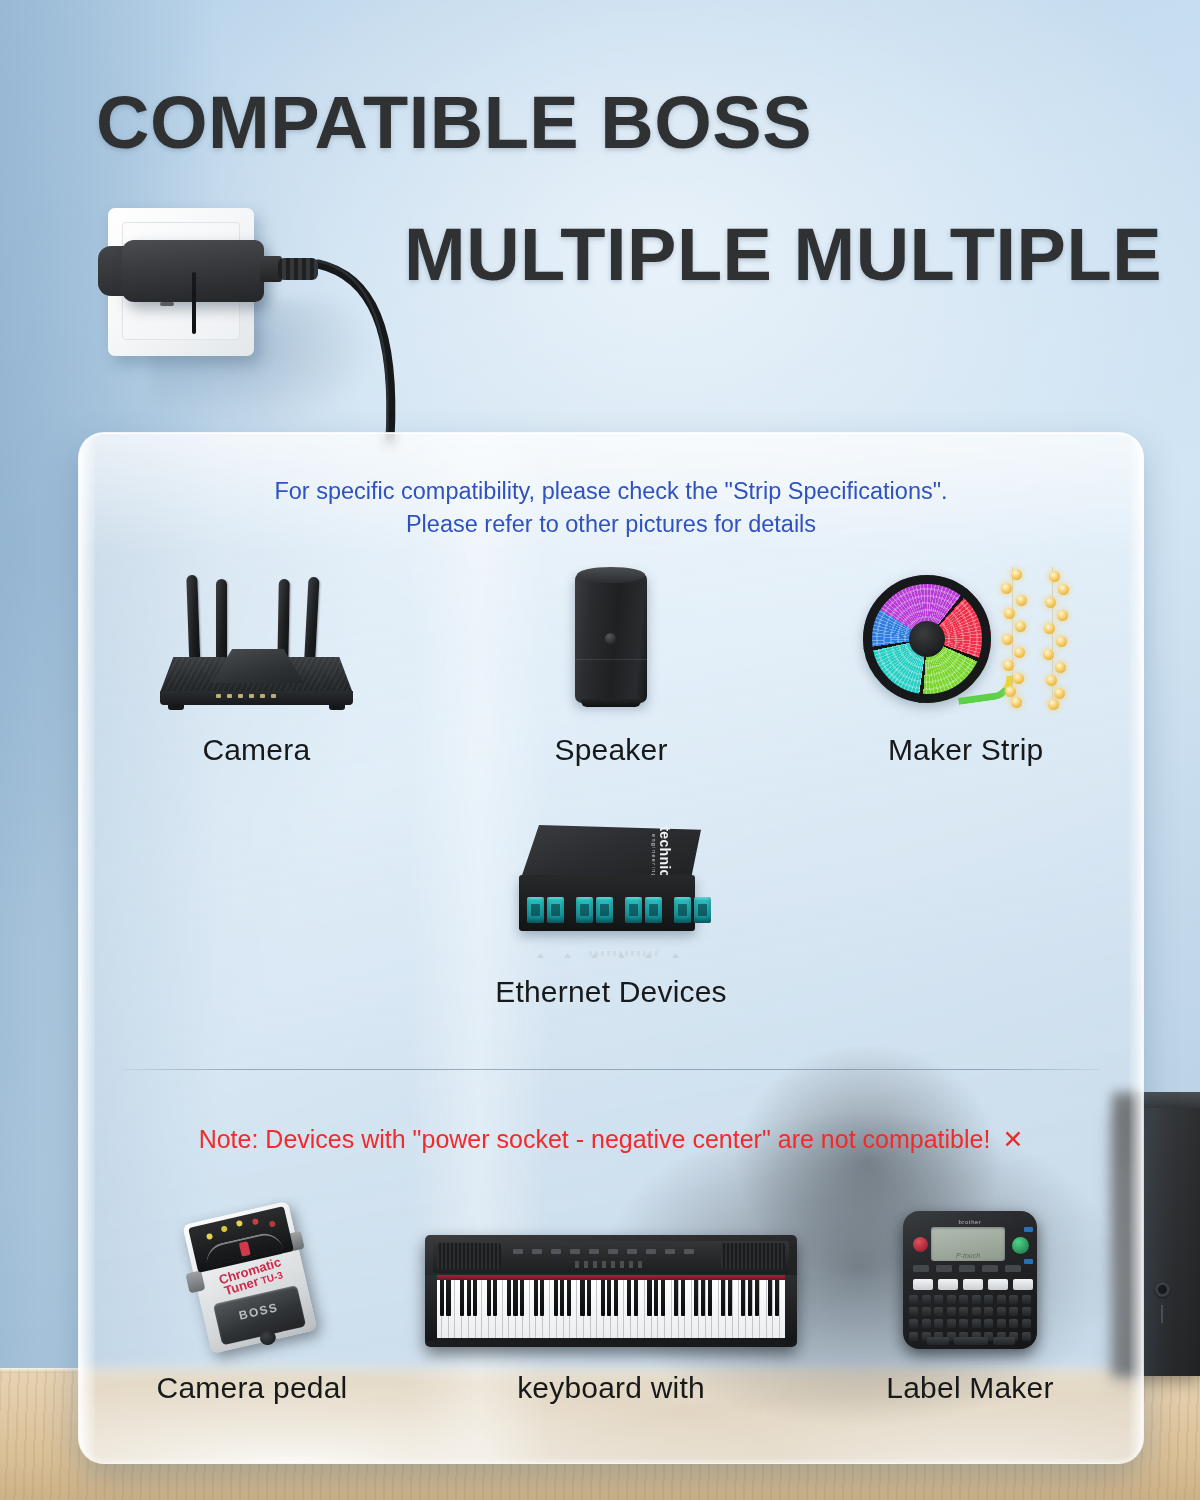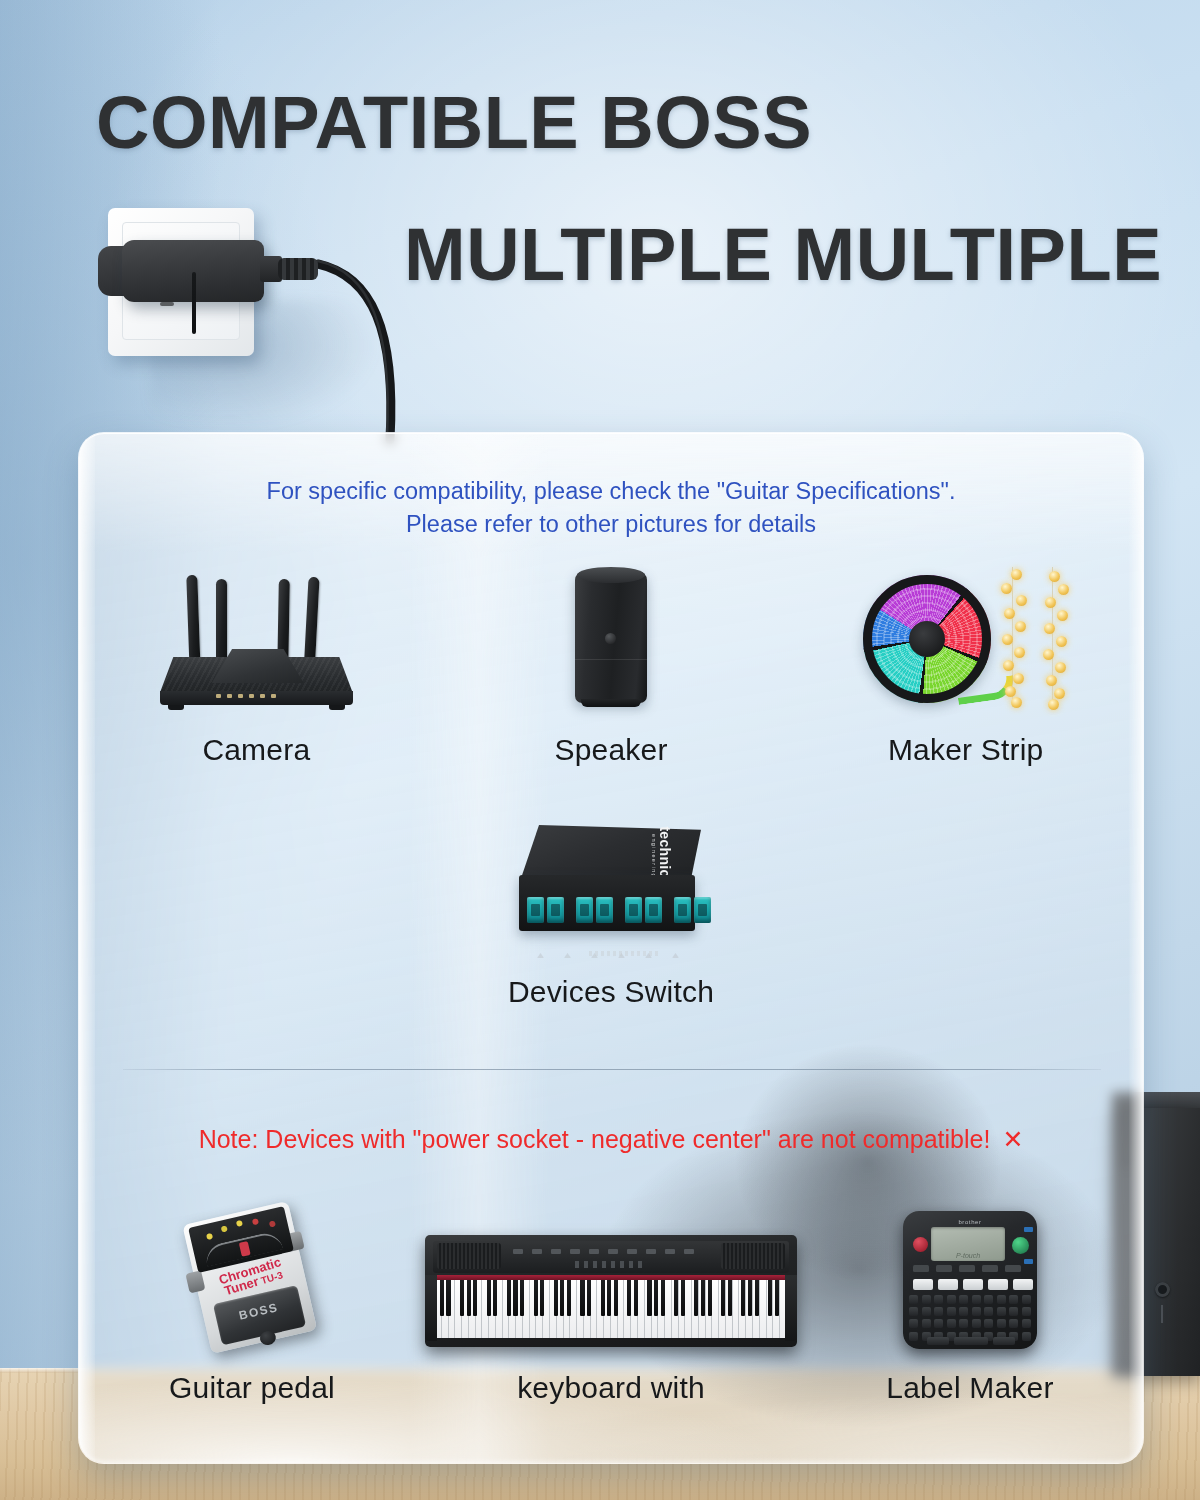--- a/index.html
+++ b/index.html
@@ -609,21 +609,21 @@
   <div class="panel-streak"></div>
   <div class="panel-dark-wash"></div>
   <div class="panel-dark-wash2"></div>
   <div class="panel-frost"></div>
   <div class="panel-leftedge"></div>
   <div class="panel-rightedge"></div>
 
   <div class="panel-content">
 
     <div class="blue-note">
-      <div>For specific compatibility, please check the "Guitar Specifications".</div>
+      <div>For specific compatibility, please check the "Strip Specifications".</div>
       <div>Please refer to other pictures for details</div>
     </div>
 
     <div class="grid-row row1">
 
       <div class="cell">
         <div class="thumb">
           <div class="router">
             <div class="ant a1"></div>
             <div class="ant a2"></div>
@@ -733,21 +733,21 @@
                 <i></i>
               <span class="gap"></span>
               <i></i>
                 <i></i>
               <span class="gap"></span>
               <i></i>
                 <i></i>
             </div>
           </div>
         </div>
-        <div class="label">Devices Switch</div>
+        <div class="label">Ethernet Devices</div>
       </div>
 
     </div>
 
     <div class="divider"></div>
 
     <div class="red-note">
       <span>Note: Devices with "power socket - negative center" are not compatible!</span><span class="xmark">✕</span>
     </div>
 
@@ -772,21 +772,21 @@
               <span class="big">Chromatic</span>
               <span class="big">Tuner</span>
               <span>TU-3</span>
             </div>
             <div class="pedal-plate">
               <div class="pedal-plate-logo">BOSS</div>
             </div>
             <div class="pedal-knob"></div>
           </div>
         </div>
-        <div class="label">Guitar pedal</div>
+        <div class="label">Camera pedal</div>
       </div>
 
       <div class="cell">
         <div class="thumb">
           <div class="piano">
             <div class="piano-body"></div>
             <div class="piano-panel"></div>
             <div class="piano-spk l"></div>
             <div class="piano-spk r"></div>
             <div class="piano-btns">

